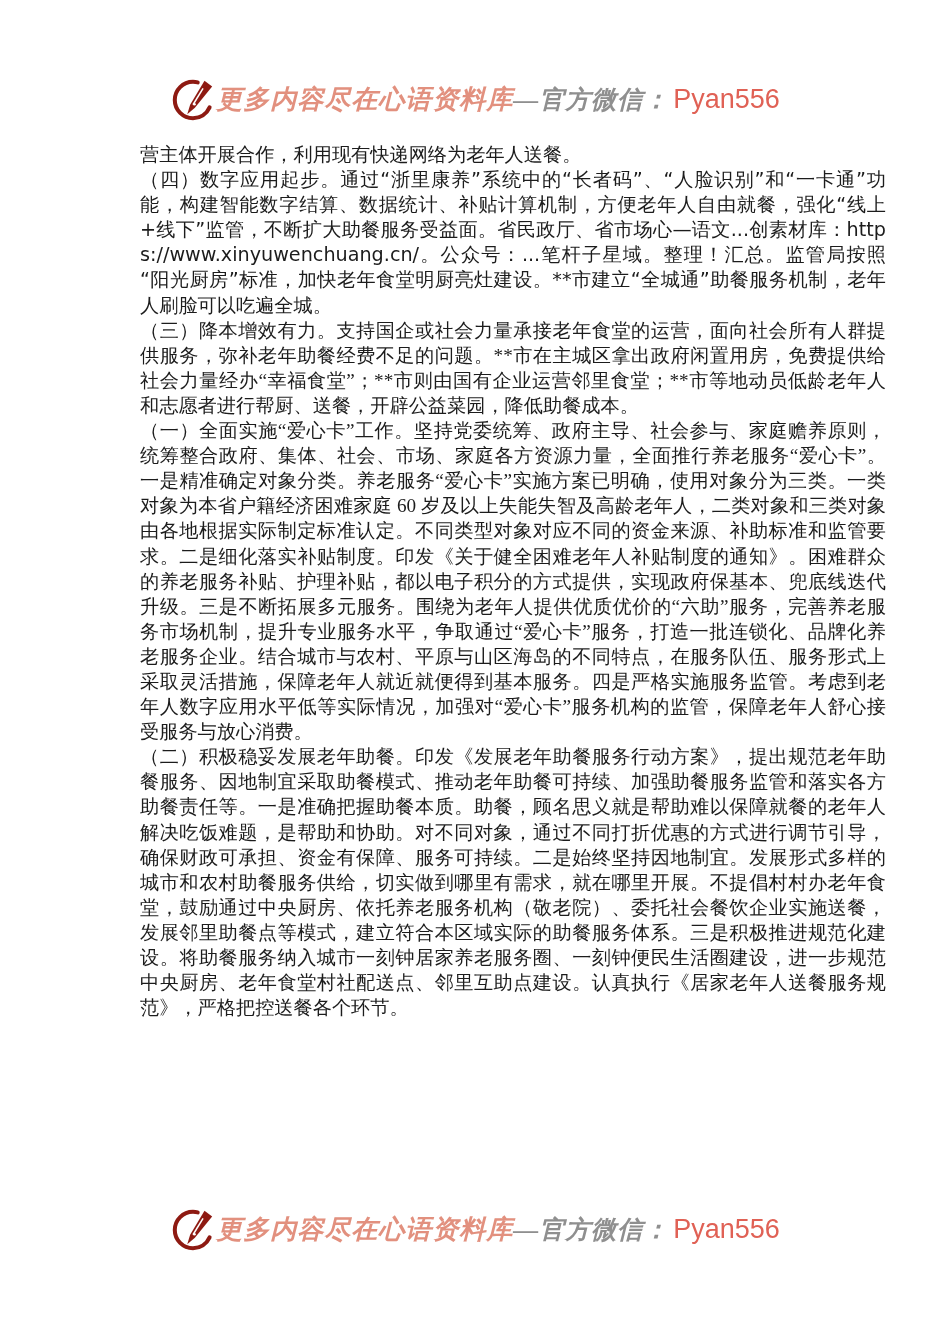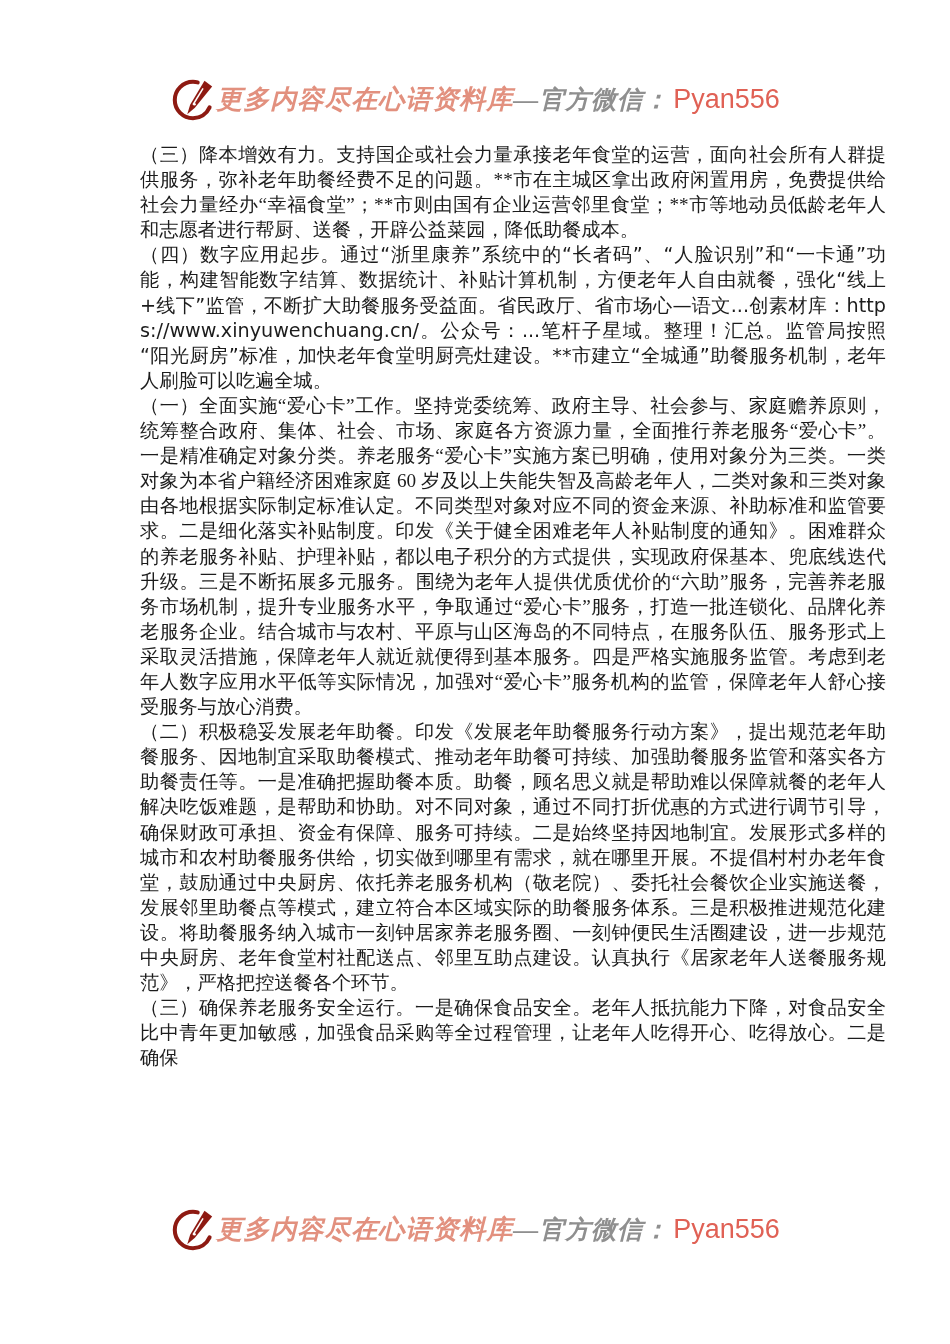--- a/index.html
+++ b/index.html
@@ -72,25 +72,25 @@
       <circle cx="24" cy="25" r="19" fill="none" stroke="#8e1a12" stroke-width="4.2" stroke-dasharray="86 34" stroke-dashoffset="-8" stroke-linecap="round"></circle>
       <path d="M36 5 L44 11 L26 33 L18 40 L21 30 Z" fill="#8e1a12"></path>
       <line x1="34.5" y1="13" x2="24" y2="30" stroke="#ffffff" stroke-width="1.6"></line>
       <circle cx="25.5" cy="29.5" r="1.4" fill="#ffffff"></circle>
     </svg>
   </span>
   <span class="wm-text"><span class="wm-brand">更多内容尽在心语资料库</span><span class="wm-dash">—</span><span class="wm-label">官方微信：</span><span class="wm-id">Pyan556</span></span>
 </div>
 
 <div class="doc-body">
+    <p class="para serif">营主体开展合作，利用现有快递网络为老年人送餐。</p>
+    <p class="para sans">（四）数字应用起步。通过“浙里康养”系统中的“长者码”、“人脸识别”和“一卡通”功能，构建智能数字结算、数据统计、补贴计算机制，方便老年人自由就餐，强化“线上+线下”监管，不断扩大助餐服务受益面。省民政厅、省市场心—语文...创素材库：https://www.xinyuwenchuang.cn/。公众号：...笔杆子星域。整理！汇总。监管局按照“阳光厨房”标准，加快老年食堂明厨亮灶建设。**市建立“全城通”助餐服务机制，老年人刷脸可以吃遍全城。</p>
     <p class="para serif">（三）降本增效有力。支持国企或社会力量承接老年食堂的运营，面向社会所有人群提供服务，弥补老年助餐经费不足的问题。**市在主城区拿出政府闲置用房，免费提供给社会力量经办“幸福食堂”；**市则由国有企业运营邻里食堂；**市等地动员低龄老年人和志愿者进行帮厨、送餐，开辟公益菜园，降低助餐成本。</p>
-    <p class="para sans">（四）数字应用起步。通过“浙里康养”系统中的“长者码”、“人脸识别”和“一卡通”功能，构建智能数字结算、数据统计、补贴计算机制，方便老年人自由就餐，强化“线上+线下”监管，不断扩大助餐服务受益面。省民政厅、省市场心—语文...创素材库：https://www.xinyuwenchuang.cn/。公众号：...笔杆子星域。整理！汇总。监管局按照“阳光厨房”标准，加快老年食堂明厨亮灶建设。**市建立“全城通”助餐服务机制，老年人刷脸可以吃遍全城。</p>
     <p class="para serif">（一）全面实施“爱心卡”工作。坚持党委统筹、政府主导、社会参与、家庭赡养原则，统筹整合政府、集体、社会、市场、家庭各方资源力量，全面推行养老服务“爱心卡”。一是精准确定对象分类。养老服务“爱心卡”实施方案已明确，使用对象分为三类。一类对象为本省户籍经济困难家庭 60 岁及以上失能失智及高龄老年人，二类对象和三类对象由各地根据实际制定标准认定。不同类型对象对应不同的资金来源、补助标准和监管要求。二是细化落实补贴制度。印发《关于健全困难老年人补贴制度的通知》。困难群众的养老服务补贴、护理补贴，都以电子积分的方式提供，实现政府保基本、兜底线迭代升级。三是不断拓展多元服务。围绕为老年人提供优质优价的“六助”服务，完善养老服务市场机制，提升专业服务水平，争取通过“爱心卡”服务，打造一批连锁化、品牌化养老服务企业。结合城市与农村、平原与山区海岛的不同特点，在服务队伍、服务形式上采取灵活措施，保障老年人就近就便得到基本服务。四是严格实施服务监管。考虑到老年人数字应用水平低等实际情况，加强对“爱心卡”服务机构的监管，保障老年人舒心接受服务与放心消费。</p>
     <p class="para serif">（二）积极稳妥发展老年助餐。印发《发展老年助餐服务行动方案》，提出规范老年助餐服务、因地制宜采取助餐模式、推动老年助餐可持续、加强助餐服务监管和落实各方助餐责任等。一是准确把握助餐本质。助餐，顾名思义就是帮助难以保障就餐的老年人解决吃饭难题，是帮助和协助。对不同对象，通过不同打折优惠的方式进行调节引导，确保财政可承担、资金有保障、服务可持续。二是始终坚持因地制宜。发展形式多样的城市和农村助餐服务供给，切实做到哪里有需求，就在哪里开展。不提倡村村办老年食堂，鼓励通过中央厨房、依托养老服务机构（敬老院）、委托社会餐饮企业实施送餐，发展邻里助餐点等模式，建立符合本区域实际的助餐服务体系。三是积极推进规范化建设。将助餐服务纳入城市一刻钟居家养老服务圈、一刻钟便民生活圈建设，进一步规范中央厨房、老年食堂村社配送点、邻里互助点建设。认真执行《居家老年人送餐服务规范》，严格把控送餐各个环节。</p>
-    <p class="para serif">（三）确保养老服务安全运行。一是确保食品安全。老年人抵抗能力下降，对食品安全比中青年更加敏感，加强食品采购等全过程管理，让老年人吃得开心、吃得放心。二是确保</p>
   </div>
 
 <div class="watermark footer">
   <span class="wm-logo">
     <svg viewBox="0 0 48 48" width="46" height="46" aria-hidden="true">
       <circle cx="24" cy="25" r="19" fill="none" stroke="#8e1a12" stroke-width="4.2" stroke-dasharray="86 34" stroke-dashoffset="-8" stroke-linecap="round"></circle>
       <path d="M36 5 L44 11 L26 33 L18 40 L21 30 Z" fill="#8e1a12"></path>
       <line x1="34.5" y1="13" x2="24" y2="30" stroke="#ffffff" stroke-width="1.6"></line>
       <circle cx="25.5" cy="29.5" r="1.4" fill="#ffffff"></circle>
     </svg>

